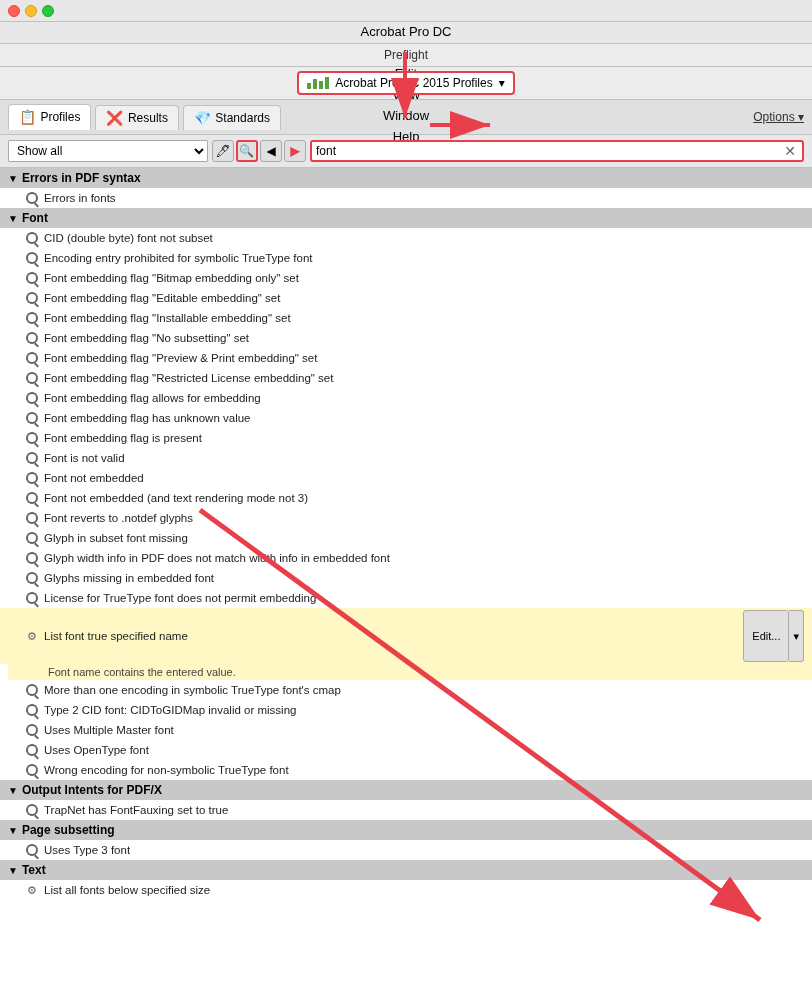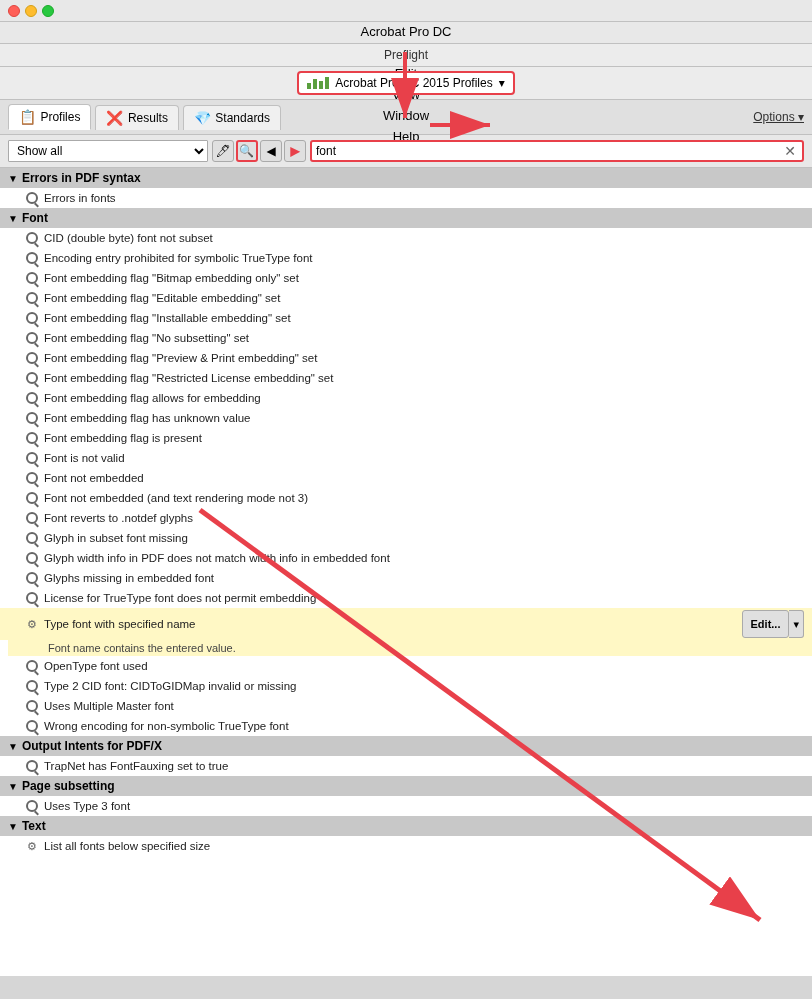--- a/index.html
+++ b/index.html
@@ -224,24 +224,23 @@
       transform: rotate(45deg);
     }
     .gear-icon-small {
       font-size: 13px;
     }
     .edit-btn {
       margin-left: auto;
       background: #e0e0e0;
       border: 1px solid #aaa;
       border-radius: 3px;
-      padding: 7px 8px;
+      padding: 19px 8px;
       font-size: 11px;
       cursor: pointer;
-      font-weight: bold;
     }
     .dropdown-arrow-btn {
       background: #e0e0e0;
       border: 1px solid #aaa;
       border-left: none;
       border-radius: 0 3px 3px 0;
       padding: 1px 4px;
       font-size: 11px;
       cursor: pointer;
     }
@@ -457,47 +456,53 @@
     </div>
   <div class="list-item">
       <span class="item-icon">
         <span class="search-icon-small"></span>
       </span>
       <span>License for TrueType font does not permit embedding</span>
     </div>
 
   <div class="list-item highlighted">
     <span class="item-icon gear-icon-small">⚙</span>
-    <span>Type font with specified name</span>
+    <span>List font true specified name</span>
     <div style="margin-left:auto; display:flex;">
       <button class="edit-btn">Edit...</button>
       <button class="dropdown-arrow-btn">▾</button>
     </div>
   </div>
   <div class="sub-description">
     <span>Font name contains the entered value.</span>
   </div>
 
   <div class="list-item">
       <span class="item-icon">
         <span class="search-icon-small"></span>
       </span>
-      <span>OpenType font used</span>
+      <span>More than one encoding in symbolic TrueType font's cmap</span>
     </div>
   <div class="list-item">
       <span class="item-icon">
         <span class="search-icon-small"></span>
       </span>
       <span>Type 2 CID font: CIDToGIDMap invalid or missing</span>
     </div>
   <div class="list-item">
       <span class="item-icon">
         <span class="search-icon-small"></span>
       </span>
       <span>Uses Multiple Master font</span>
+    </div>
+  <div class="list-item">
+      <span class="item-icon">
+        <span class="search-icon-small"></span>
+      </span>
+      <span>Uses OpenType font</span>
     </div>
   <div class="list-item">
       <span class="item-icon">
         <span class="search-icon-small"></span>
       </span>
       <span>Wrong encoding for non-symbolic TrueType font</span>
     </div>
 
   <div class="section-header">
     <span class="chevron">▼</span>

